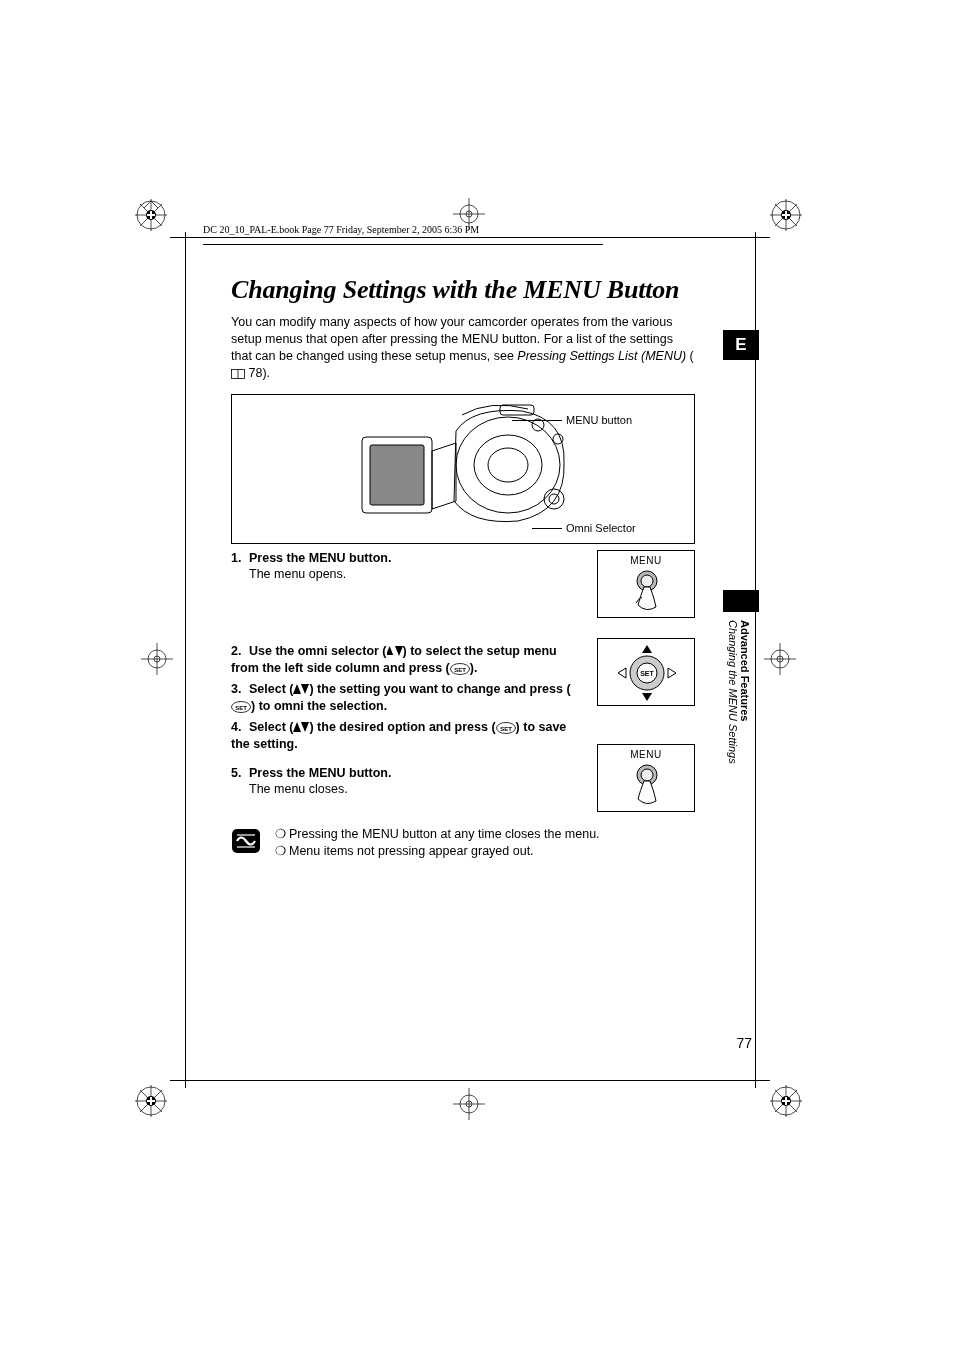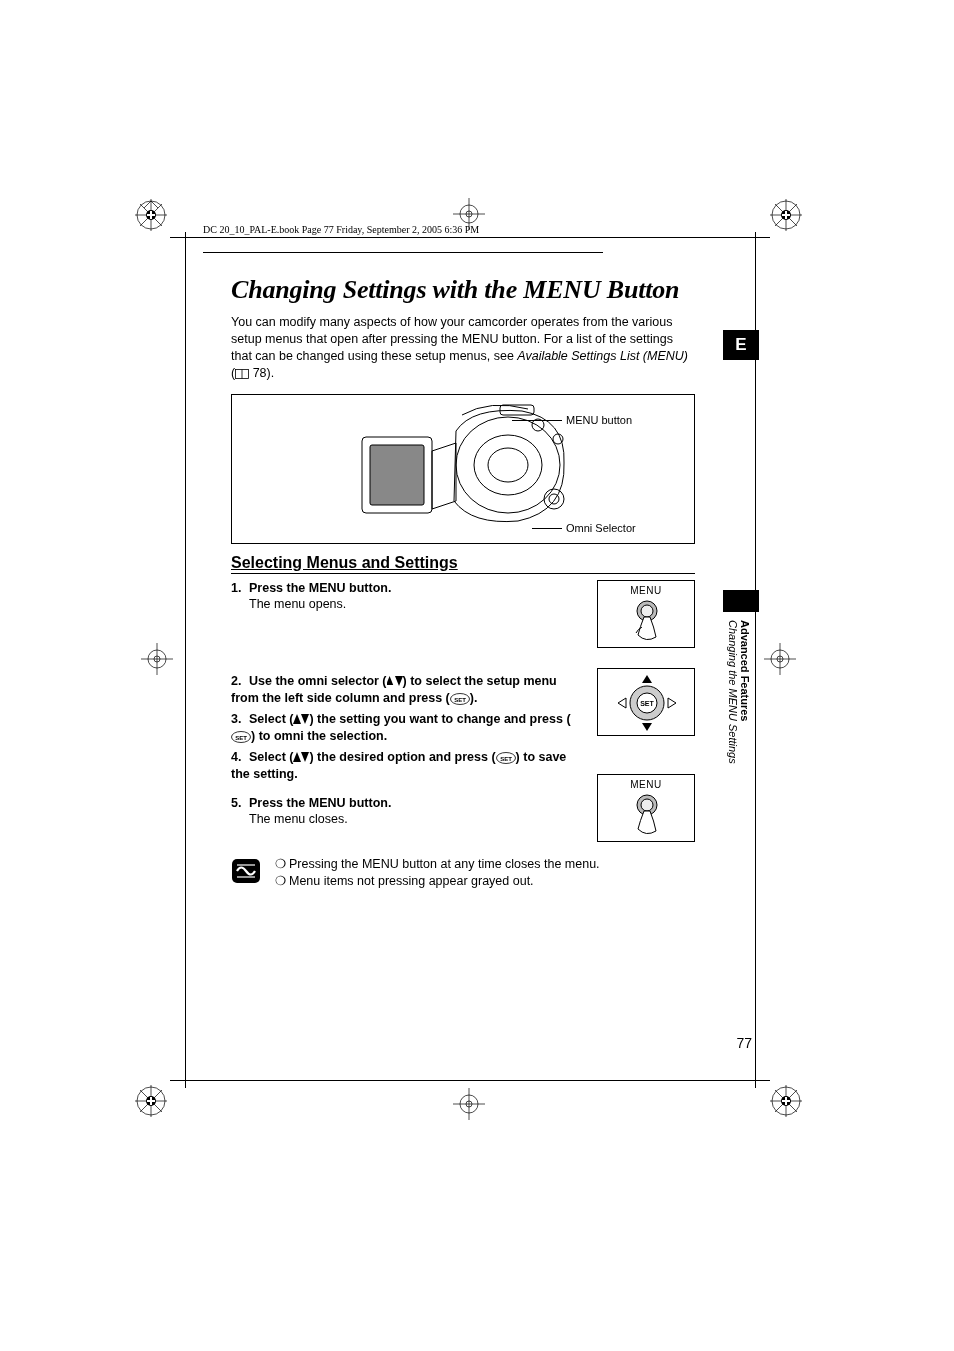--- a/index.html
+++ b/index.html
@@ -40,21 +40,21 @@
     top: 224px;
     width: 464px;
   }
   .running-header {
     position: absolute;
     left: 173px;
     top: 224px;
     font-size: 10px;
     font-family: "Times New Roman", serif;
     border-bottom: 0.5px solid #000;
-    padding-bottom: 17px;
+    padding-bottom: 9px;
     width: 400px;
   }
   .title {
     font-family: Liberation Serif, serif;
     font-weight: bold;
     font-style: italic;
     font-size: 26px;
     line-height: 1.08;
     margin-top: 52px;
     letter-spacing: -0.2px;
@@ -281,21 +281,21 @@
 <div class="side-text">
   <span class="b">Advanced Features</span><br>
   <span class="i">Changing the MENU Settings</span>
 </div>
 <div class="page-num">77</div>
 
 <div class="content">
   <h1 class="title">Changing Settings with the MENU Button</h1>
 
   <p class="intro">
-    <span>You can modify many aspects of how your camcorder operates from the various setup menus that open after pressing the MENU button. For a list of the settings that can be changed using these setup menus, see </span><span class="ital">Available Settings List (MENU)</span><span> (</span><svg class="book-icon" width="14" height="10" viewBox="0 0 14 10">
+    <span>You can modify many aspects of how your camcorder operates from the various setup menus that open after pressing the MENU button. For a list of the settings that can be changed using these setup menus, see </span><span class="ital">Pressing Settings List (MENU)</span><span> (</span><svg class="book-icon" width="14" height="10" viewBox="0 0 14 10">
         <rect x="0.5" y="0.5" width="13" height="9" fill="none" stroke="#000" stroke-width="0.8"></rect>
         <line x1="7" y1="0.5" x2="7" y2="9.5" stroke="#000" stroke-width="0.8"></line>
       </svg><span> 78).</span>
   </p>
 
   <div class="figure-box">
     <svg class="camera-drawing" viewBox="0 0 260 138">
       <g fill="none" stroke="#000" stroke-width="1">
         <ellipse cx="186" cy="64" rx="52" ry="48"></ellipse>
         <ellipse cx="186" cy="64" rx="34" ry="30"></ellipse>
@@ -311,21 +311,20 @@
         <circle cx="236" cy="38" r="5"></circle>
         <path d="M140 14 Q168 -2 206 8"></path>
       </g>
     </svg>
     <div class="lead" style="left:280px; top:25px; width:50px;"></div>
     <div class="callout" style="left:334px; top:19px;">MENU button</div>
     <div class="lead" style="left:300px; top:133px; width:30px;"></div>
     <div class="callout" style="left:334px; top:127px;">Omni Selector</div>
   </div>
 
-  <h2 class="subhead">Selecting Menus and Settings</h2>
 
   <div class="steps-area">
 
     <div class="mini-fig" style="top:0;">
       <div class="menu-label">MENU</div>
       <svg class="hand-svg" style="left:28px; top:18px;" width="42" height="46" viewBox="0 0 42 46">
         <circle cx="21" cy="12" r="10" fill="#bbb" stroke="#000"></circle>
         <circle cx="21" cy="12" r="6" fill="#eee" stroke="#000"></circle>
         <path d="M18 18 Q14 28 12 36 Q20 44 30 38 Q28 28 24 18 Z" fill="#fff" stroke="#000"></path>
         <path d="M16 28 Q12 30 10 34" fill="none" stroke="#000"></path>

